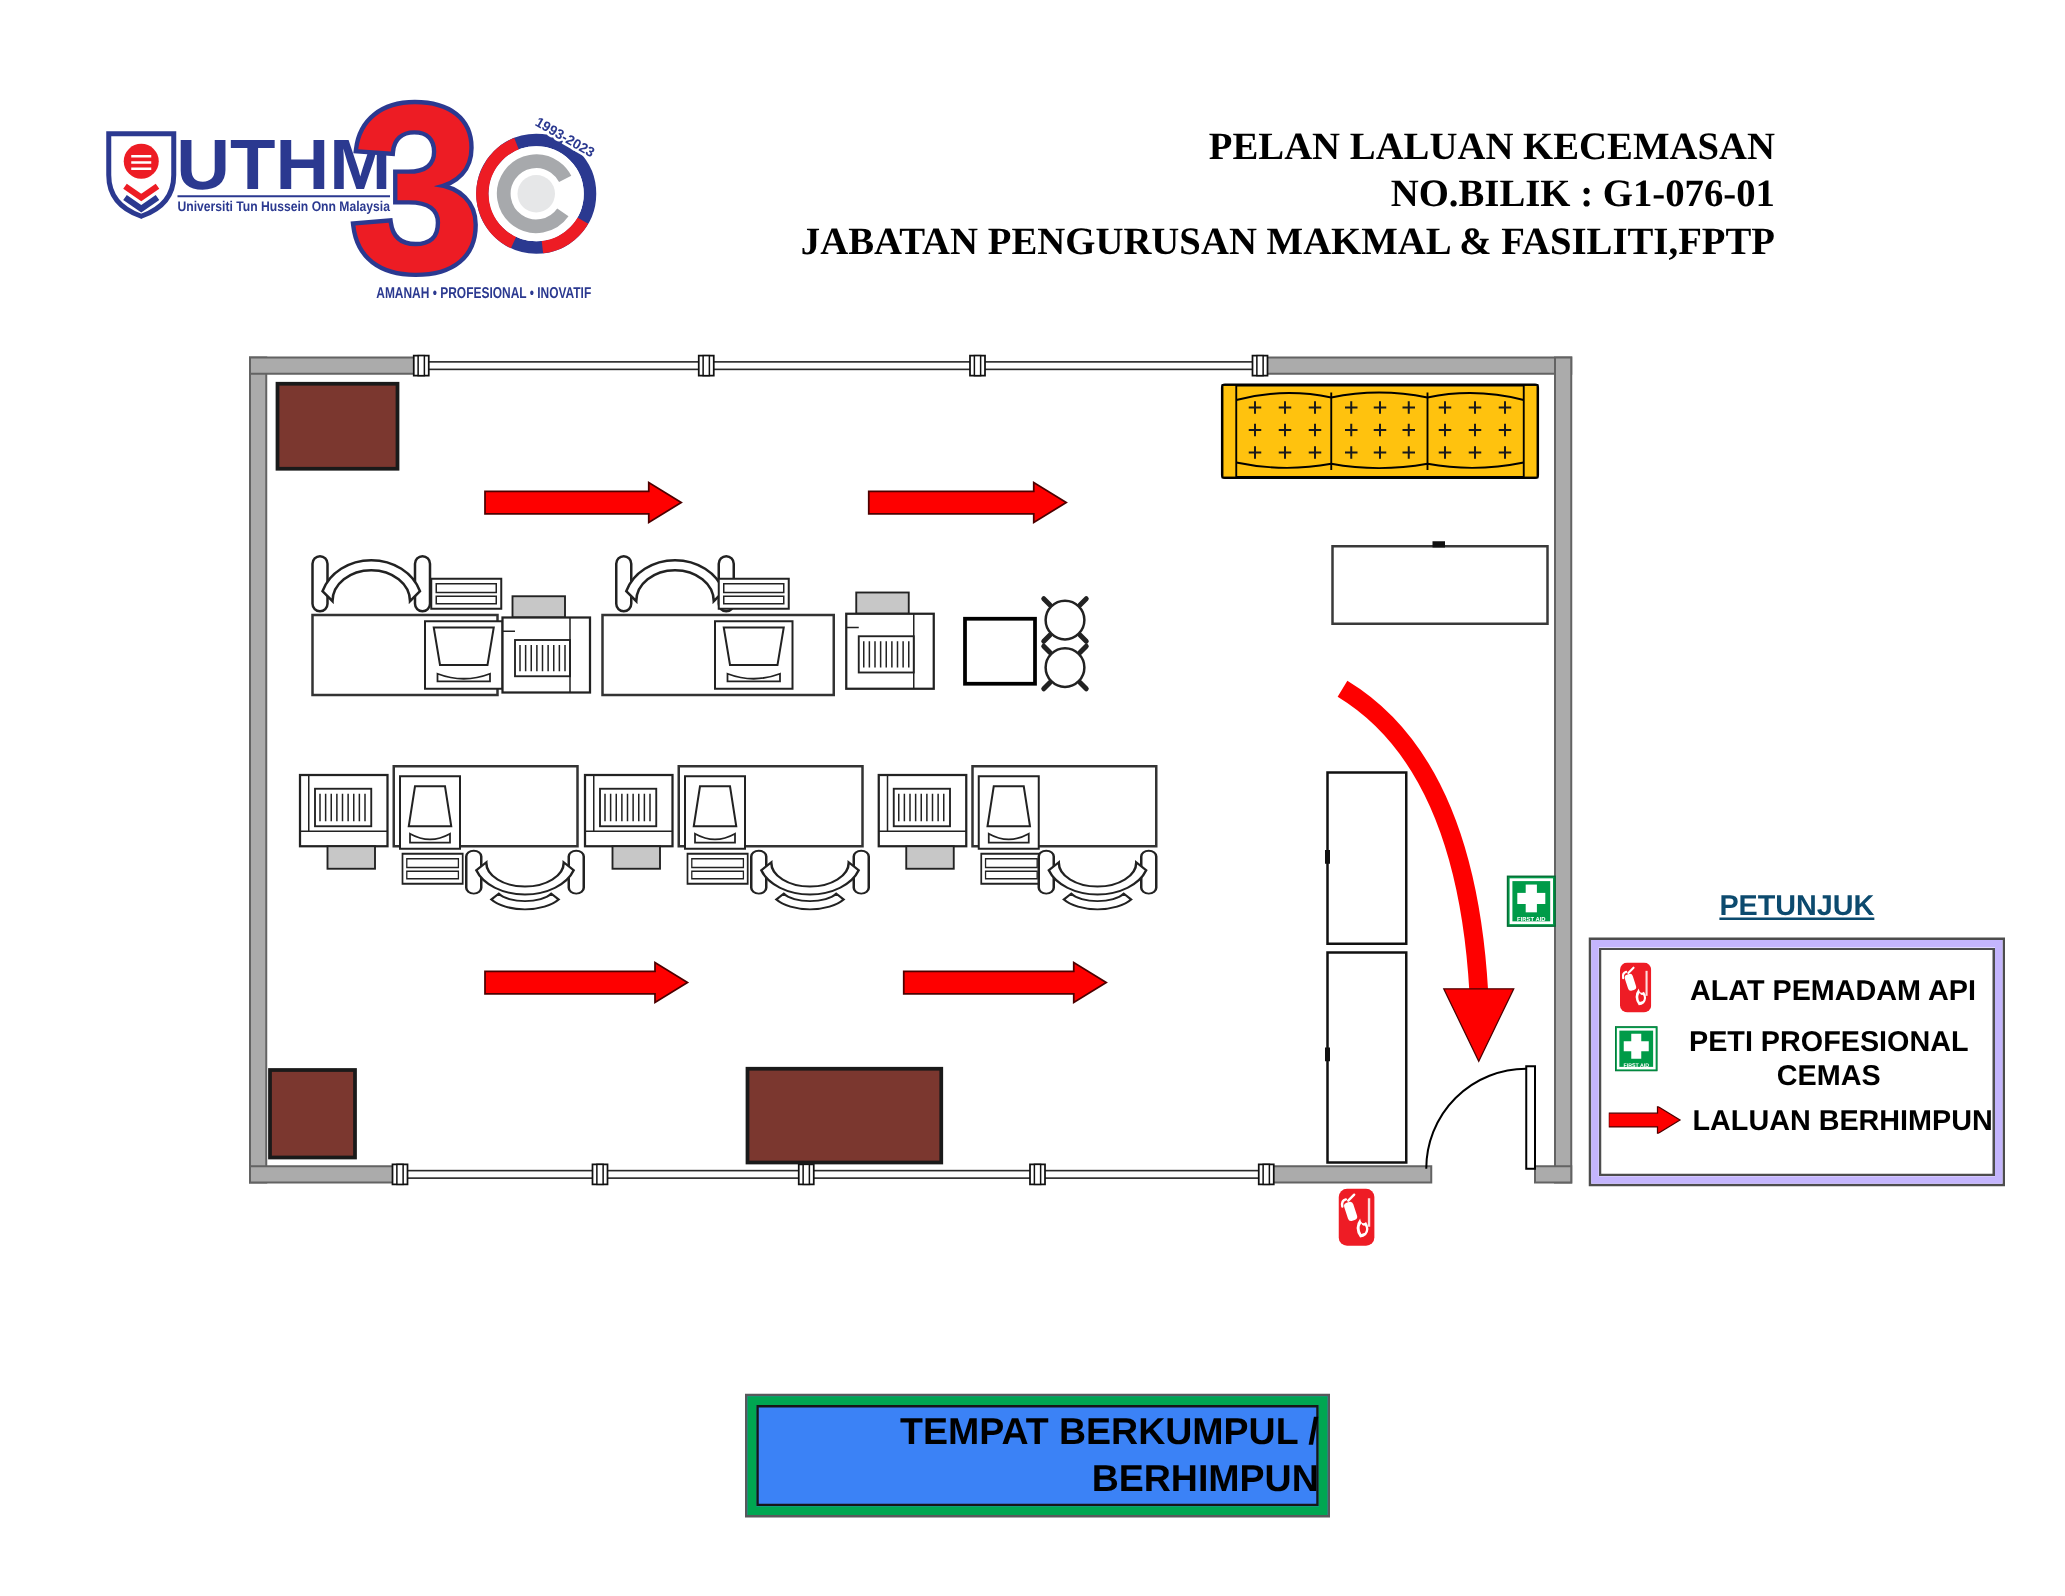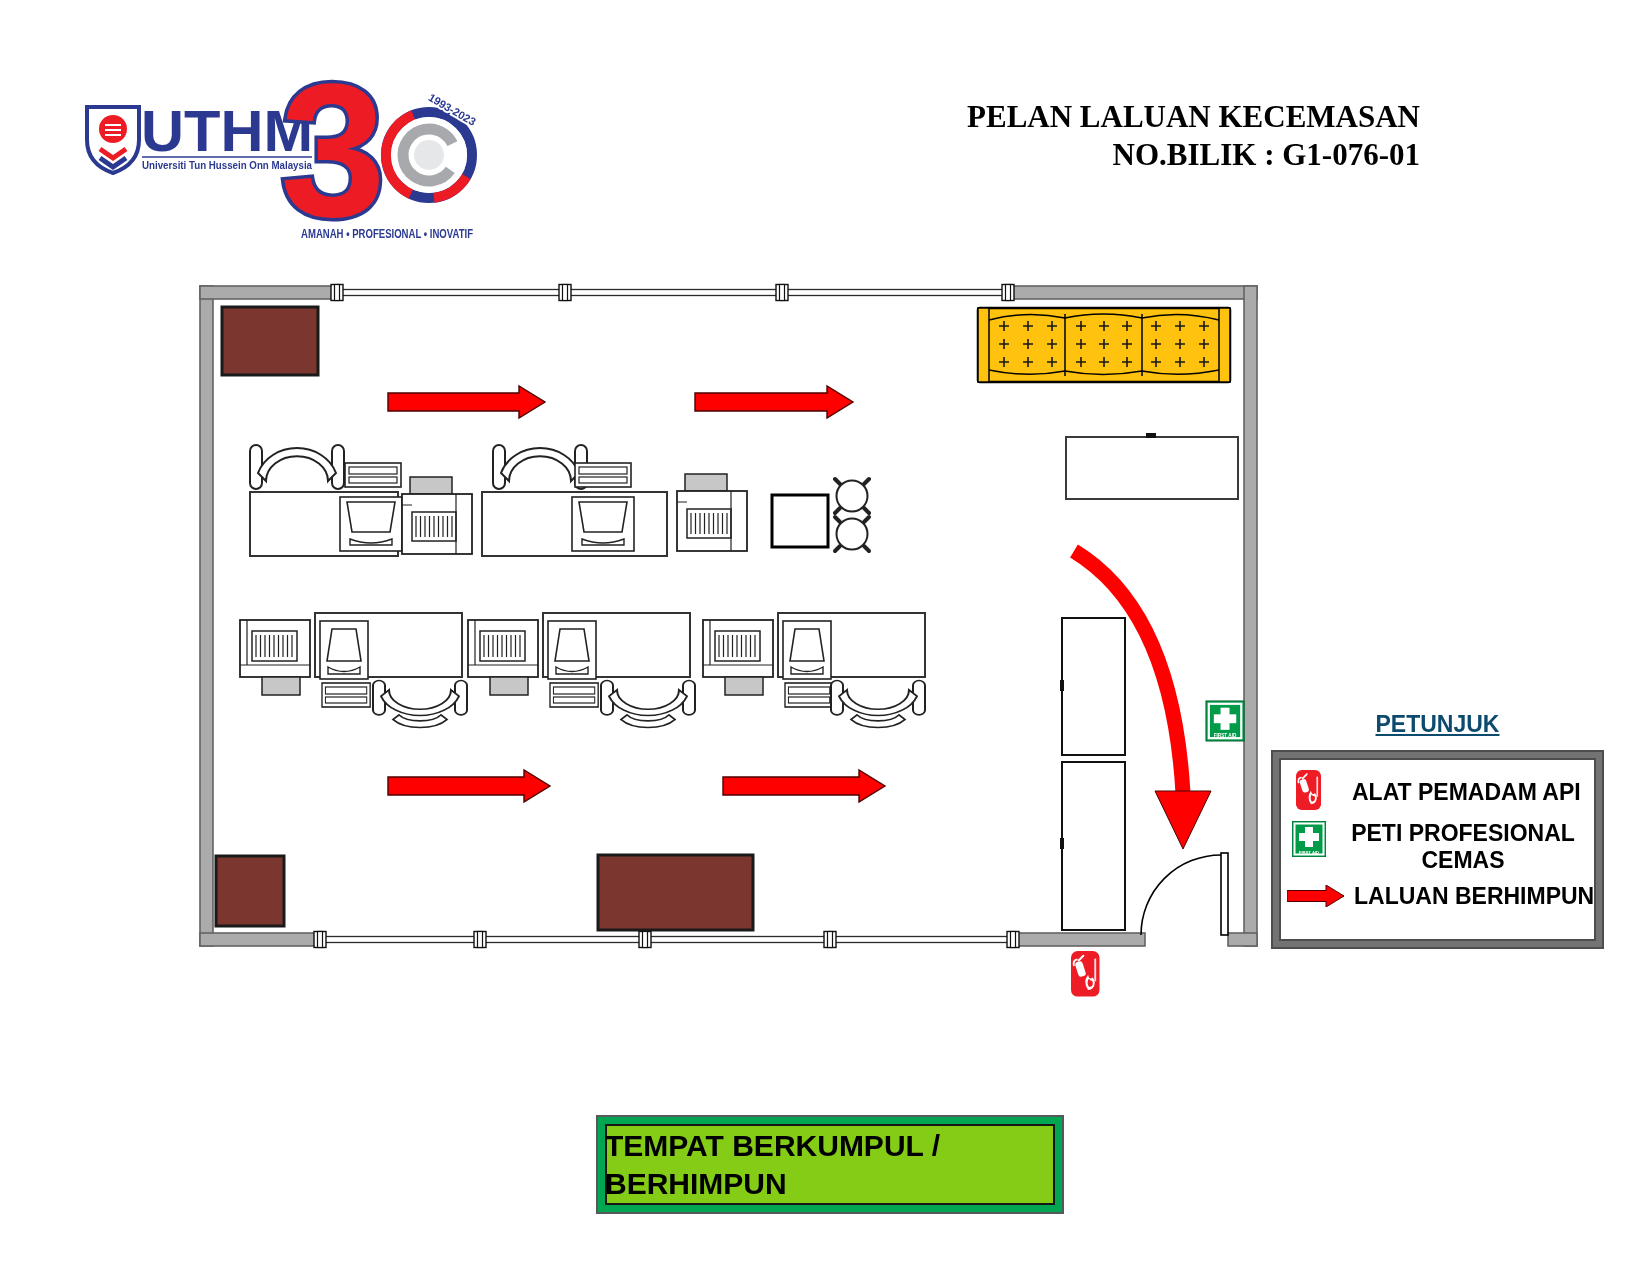--- a/index.html
+++ b/index.html
@@ -4,26 +4,26 @@
 <style>
   html,body{margin:0;padding:0;background:#fff;}
   body{width:1652px;height:1277px;position:relative;font-family:"Liberation Sans",sans-serif;overflow:hidden;}
   .abs{position:absolute;}
   #plan-svg{position:absolute;left:0;top:0;}
   .title-block{left:510px;top:98px;width:910px;text-align:right;
     font-family:"Liberation Serif",serif;font-weight:bold;font-size:31px;line-height:38px;color:#000;}
   .legend-title{left:1273px;top:711px;width:329px;text-align:center;
     font-size:23px;font-weight:bold;text-decoration:underline;color:#0c4a6e;}
   .legend-box{left:1273px;top:752px;width:317px;height:183px;background:#fff;
-    border:6px solid #737373;box-shadow:inset 0 0 0 2px #4d4d4d,0 0 0 2px #4d4d4d;}
+    border:6px solid #c4b5fd;box-shadow:inset 0 0 0 2px #4d4d4d,0 0 0 2px #4d4d4d;}
   .legend-label{position:absolute;font-size:23px;font-weight:bold;color:#000;line-height:27px;}
   .legend-icon{position:absolute;}
-  .assembly-box{left:598px;top:1117px;width:450px;height:78px;background:#84cc16;
+  .assembly-box{left:598px;top:1117px;width:450px;height:78px;background:#3b82f6;
     border:7px solid #00A651;box-shadow:inset 0 0 0 2px #161616,0 0 0 2px #58595B;
-    text-align:left;font-size:30px;font-weight:bold;line-height:38px;color:#000;padding-top:3px;}
+    text-align:right;font-size:30px;font-weight:bold;line-height:38px;color:#000;padding-top:3px;}
 </style>
 </head>
 <body>
 
 <svg id="plan-svg" width="1652" height="1277" viewBox="0 0 1652 1277" xmlns="http://www.w3.org/2000/svg">
   <defs>
     <g id="chair-t">
       <rect x="-47" y="-48" width="12" height="44" rx="6" fill="#fff" stroke="#222" stroke-width="2"></rect>
       <rect x="35" y="-48" width="12" height="44" rx="6" fill="#fff" stroke="#222" stroke-width="2"></rect>
       <path d="M-39 -20 A41 36 0 0 1 39 -20 L31 -12 A30 24 0 0 0 -31 -12 Z" fill="#fff" stroke="#222" stroke-width="2"></path>
@@ -222,20 +222,21 @@
     <polygon points="1155,791 1211,791 1183,849" fill="#FE0000" stroke="#4d0000" stroke-width="1"></polygon>
   </g>
 
   <use href="#fa-icon" transform="translate(1206,701) scale(1.12,1.11)"></use>
   <use href="#fx-icon" transform="translate(1071,951) scale(0.95)"></use>
 </svg>
 
 <div class="abs title-block">
   <div>PELAN LALUAN KECEMASAN</div>
   <div>NO.BILIK : G1-076-01</div>
+  <div>JABATAN PENGURUSAN MAKMAL &amp; FASILITI,FPTP</div>
 </div>
 
 <div class="abs legend-title">PETUNJUK</div>
 <div class="abs legend-box">
   <svg class="legend-icon" style="left:17px;top:12px;" width="25" height="40" viewBox="0 0 30 48">
       <use href="#fx-icon"></use>
     </svg>
   <div class="legend-label" style="left:73px;top:21px;">ALAT PEMADAM API</div>
   <svg class="legend-icon" style="left:13px;top:63px;" width="34" height="36" viewBox="0 0 34 36">
       <use href="#fa-icon"></use>

